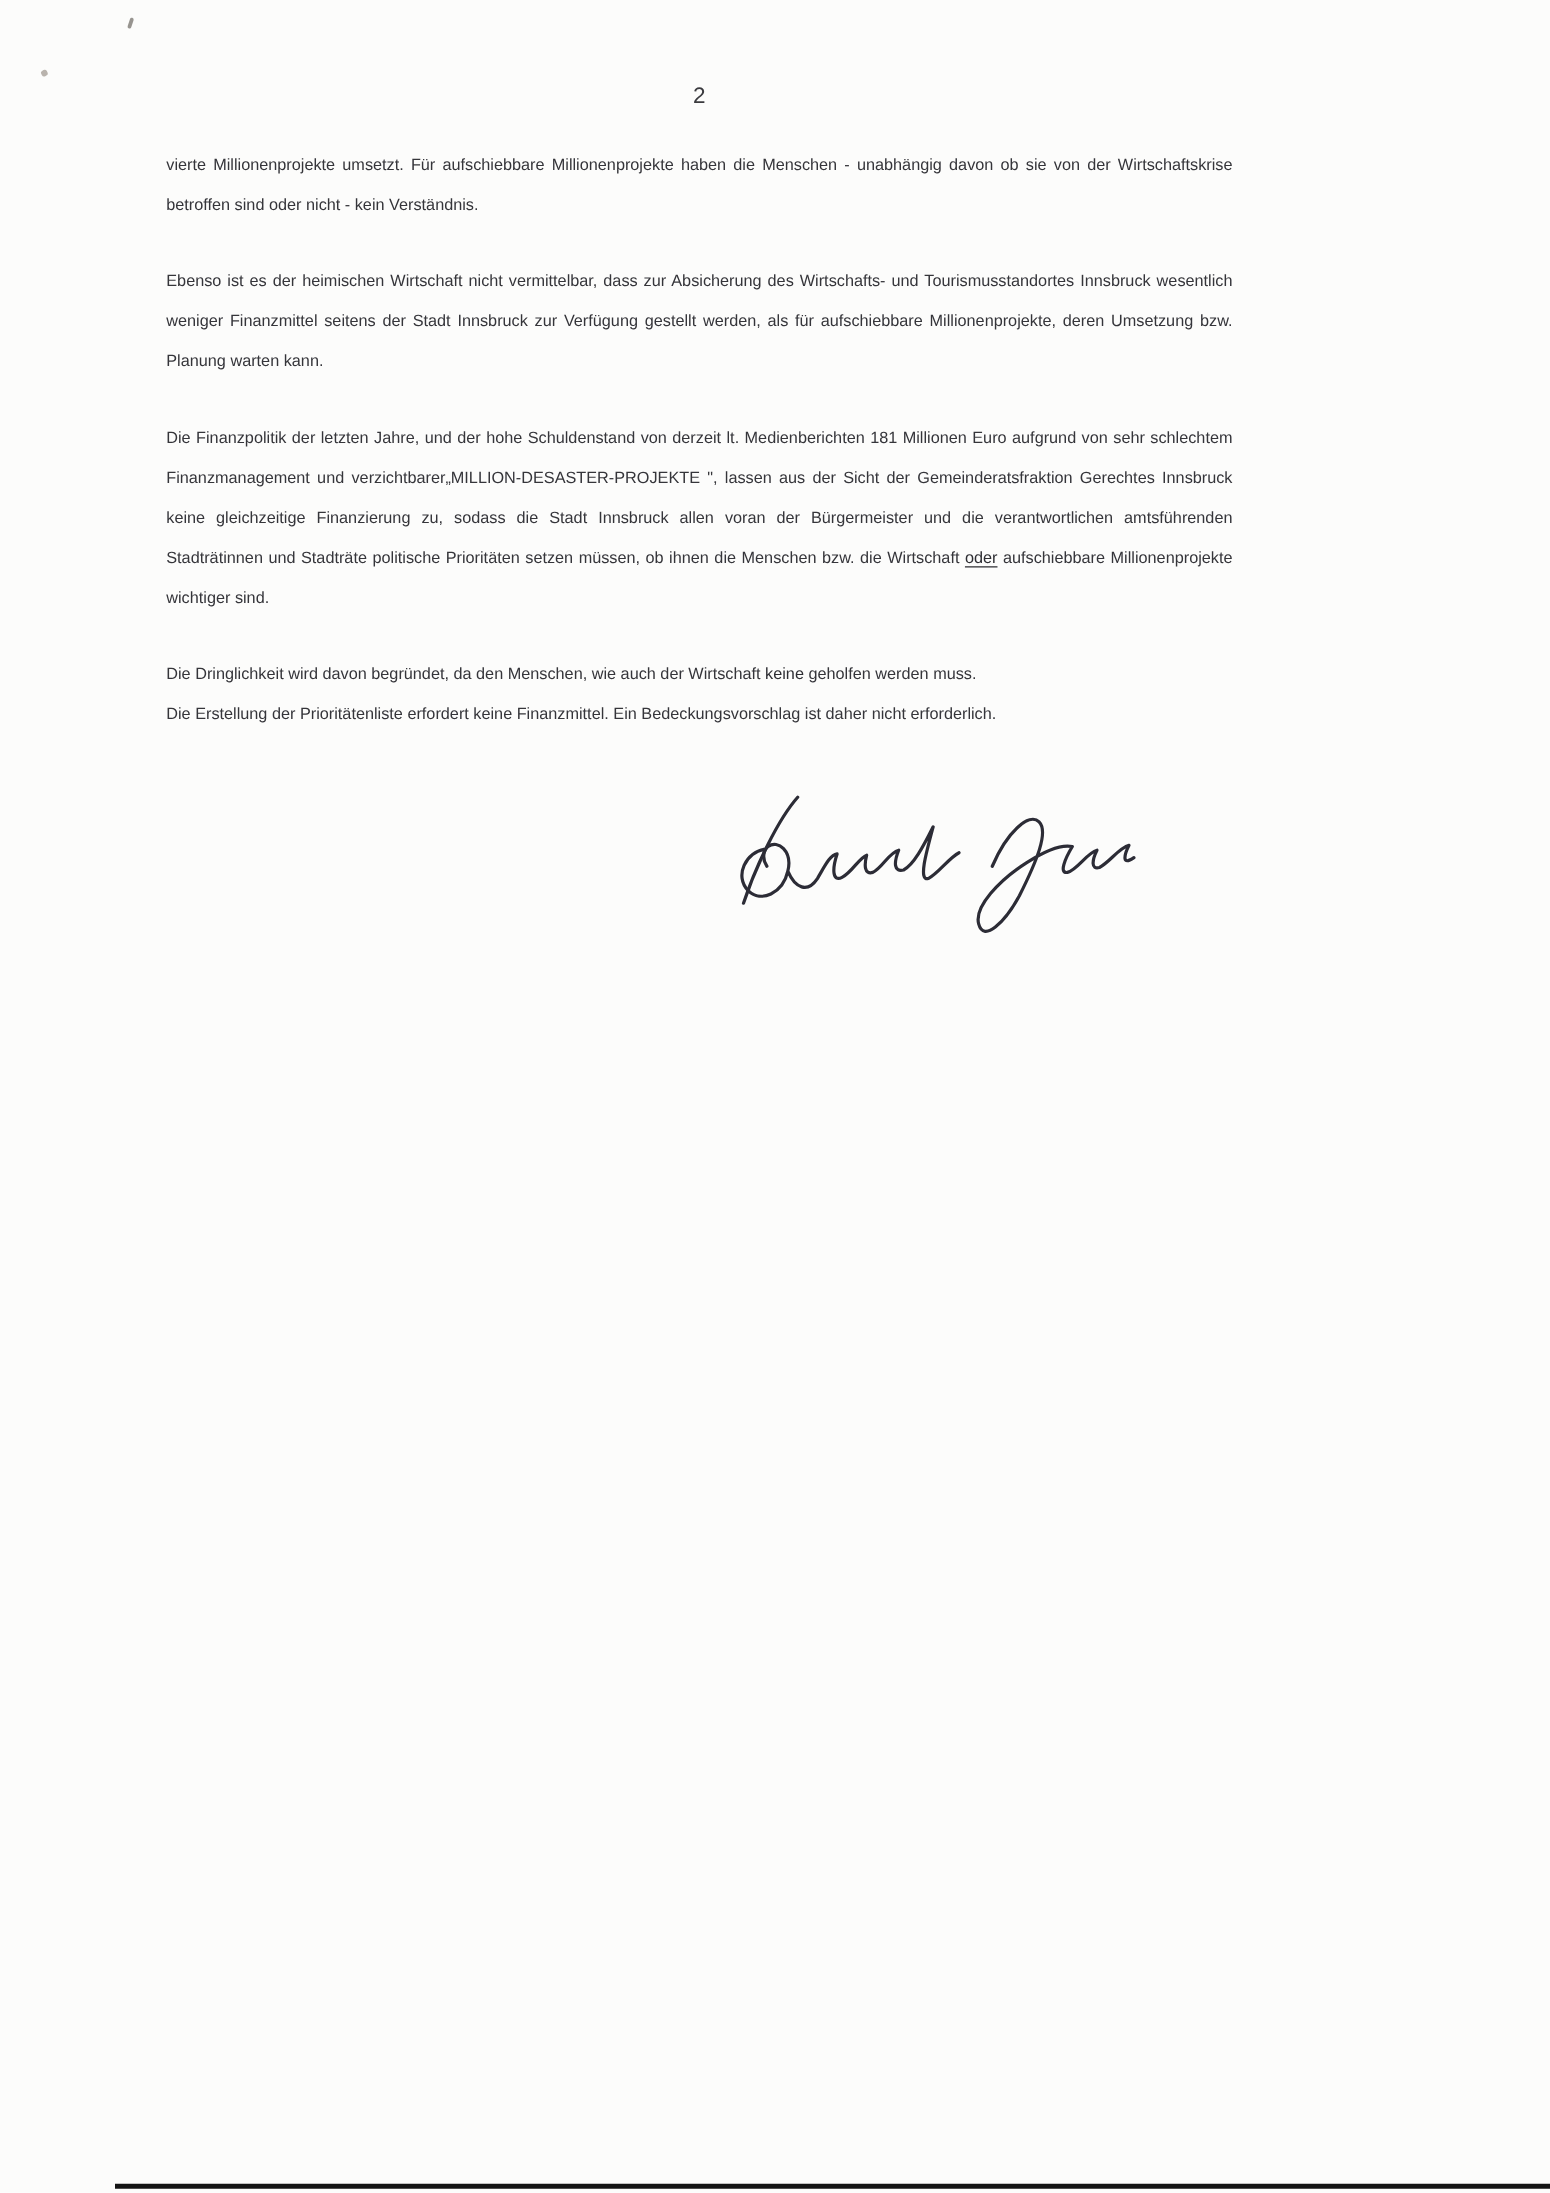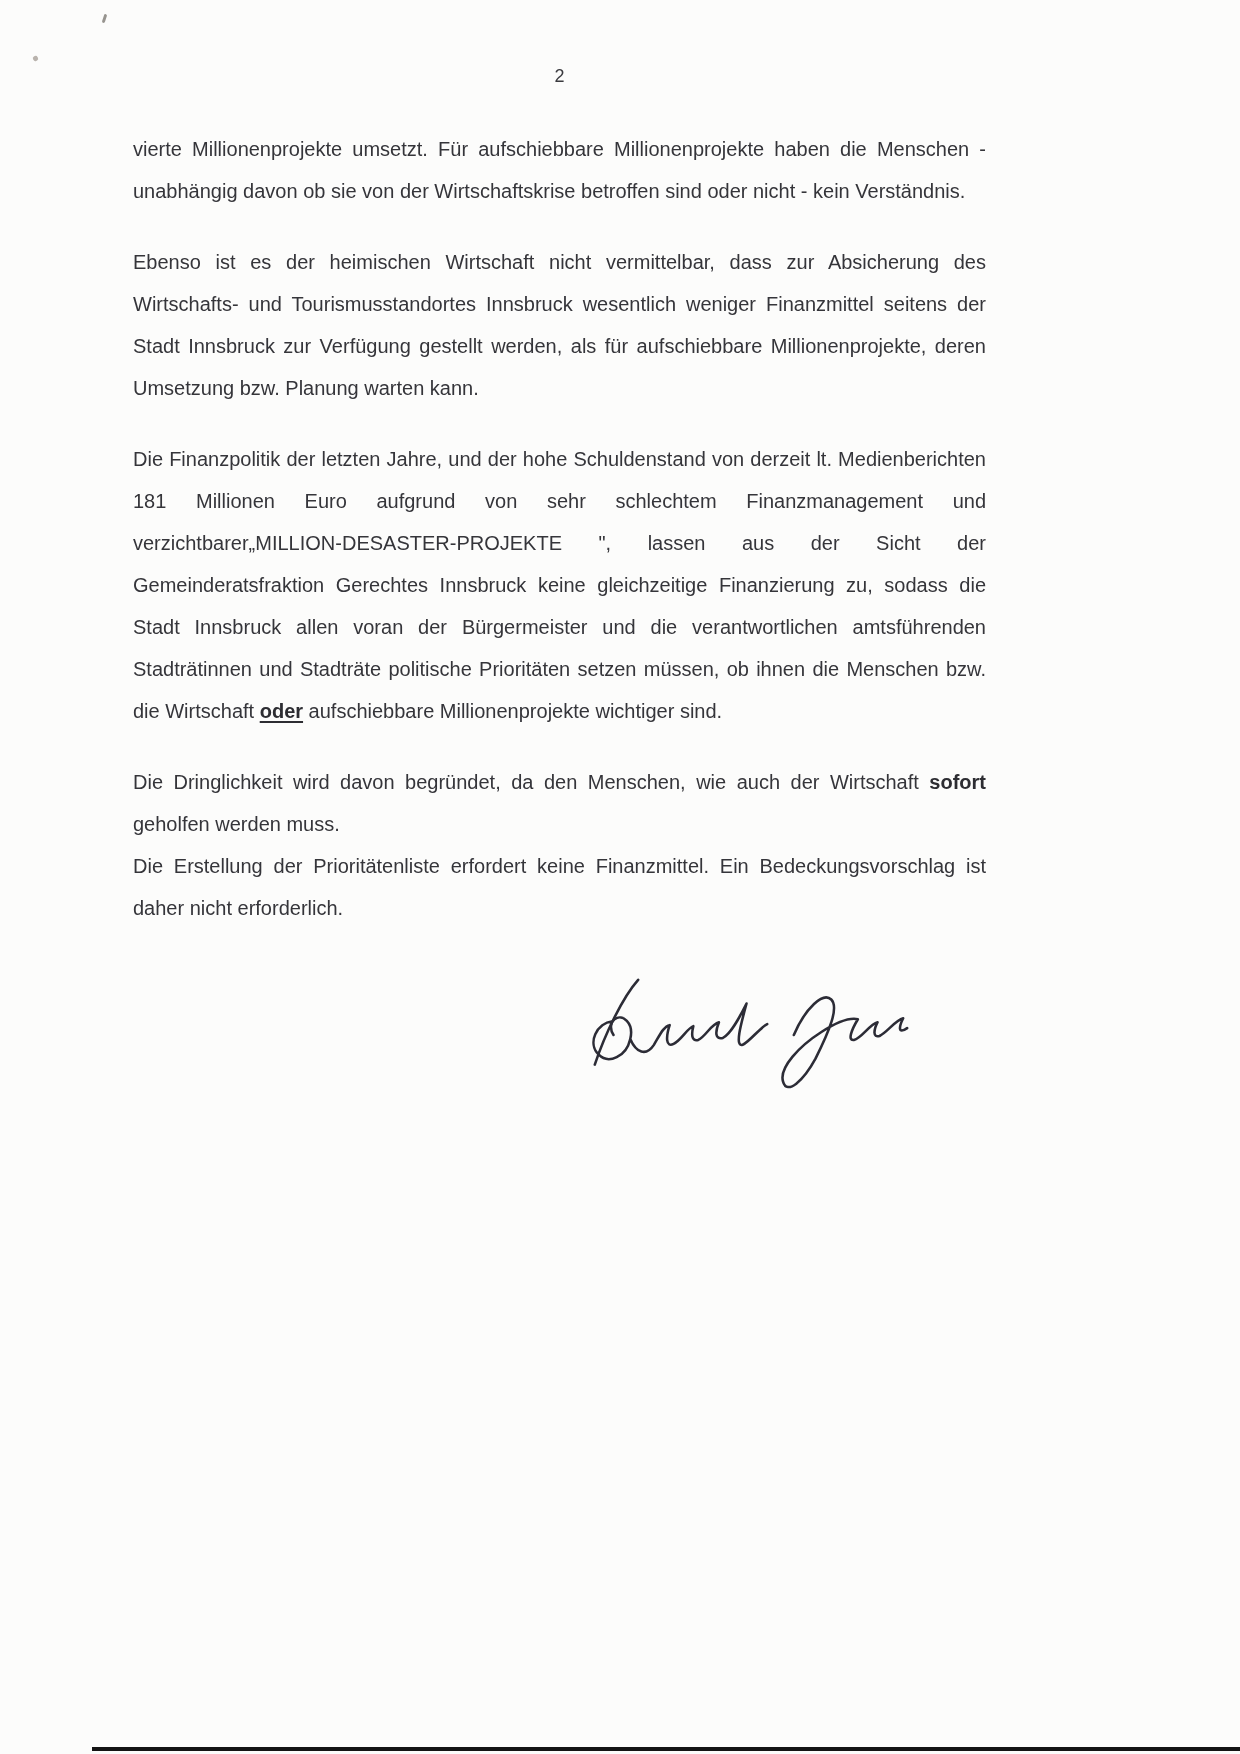--- a/index.html
+++ b/index.html
@@ -21,33 +21,33 @@
     position: absolute;
     top: 66px;
     left: 133px;
     width: 853px;
     text-align: center;
     font-size: 18px;
     color: #3a3a3e;
   }
   .content {
     position: absolute;
-    top: 128px;
+    top: 116px;
     left: 133px;
     width: 853px;
     color: #35353a;
-    font-size: 20px;
-    line-height: 42px;
+    font-size: 13px;
+    line-height: 32px;
   }
   .content p {
     text-align: justify;
     margin: 0 0 29px 0;
   }
   .content strong {
-    font-weight: 700;
+    font-weight: 400;
     color: #2d2d32;
   }
   .emph-underline {
     text-decoration: underline;
     text-underline-offset: 3px;
   }
   .signature-name {
     margin-top: 72px !important;
     text-align: left !important;
   }
@@ -87,21 +87,21 @@
   <div class="page-number">2</div>
 
   <div class="content">
 
     <p>vierte Millionenprojekte umsetzt. Für aufschiebbare Millionenprojekte haben die Menschen - unabhängig davon ob sie von der Wirtschaftskrise betroffen sind oder nicht - kein Verständnis.</p>
 
     <p>Ebenso ist es der heimischen Wirtschaft nicht vermittelbar, dass zur Absicherung des Wirtschafts- und Tourismusstandortes Innsbruck wesentlich weniger Finanzmittel seitens der Stadt Innsbruck zur Verfügung gestellt werden, als für aufschiebbare Millionenprojekte, deren Umsetzung bzw. Planung warten kann.</p>
 
     <p><span>Die Finanzpolitik der letzten Jahre, und der hohe Schuldenstand von derzeit lt. Medienberichten 181 Millionen Euro aufgrund von sehr schlechtem Finanzmanagement und verzichtbarer„MILLION-DESASTER-PROJEKTE ", lassen aus der Sicht der Gemeinderatsfraktion Gerechtes Innsbruck keine gleichzeitige Finanzierung zu, sodass die Stadt Innsbruck allen voran der Bürgermeister und die verantwortlichen amtsführenden Stadträtinnen und Stadträte politische Prioritäten setzen müssen, ob ihnen die Menschen bzw. die Wirtschaft </span><strong class="emph-underline">oder</strong><span> aufschiebbare Millionenprojekte wichtiger sind.</span></p>
 
-    <p><span>Die Dringlichkeit wird davon begründet, da den Menschen, wie auch der Wirtschaft </span><strong>sofort</strong><span> geholfen werden muss.</span><br>
+    <p><span>Die Dringlichkeit wird davon begründet, da den Menschen, wie auch der Wirtschaft </span><strong>keine</strong><span> geholfen werden muss.</span><br>
     <span>Die Erstellung der Prioritätenliste erfordert keine Finanzmittel. Ein Bedeckungsvorschlag ist daher nicht erforderlich.</span></p>
 
 
     <div class="signature-wrap">
       <svg viewBox="0 0 340 132" aria-hidden="true">
         <path d="M14,96 C24,66 42,28 58,10"></path>
         <path d="M32,52 C16,54 6,74 18,86 C28,96 46,88 50,70 C54,54 42,44 34,50 C30,53 29,60 33,66 M50,70 C56,84 66,88 74,76 C80,66 84,57 90,56 C86,68 86,79 94,75 C102,71 108,59 114,57 C112,65 112,73 119,71 C127,67 132,55 140,53 C136,63 136,71 144,69 C152,65 160,50 168,34 C162,56 156,78 164,76 C172,72 181,59 189,55"></path>
         <path d="M216,66 C228,38 246,22 254,30 C262,38 252,62 238,90 C226,112 209,128 205,113 C201,99 222,77 244,63 C258,54 272,48 281,50 C275,60 270,72 277,71 C285,69 293,55 301,53 C297,61 296,69 303,67 C311,63 319,51 327,49 C323,57 321,66 331,59"></path>
       </svg>
     </div>

